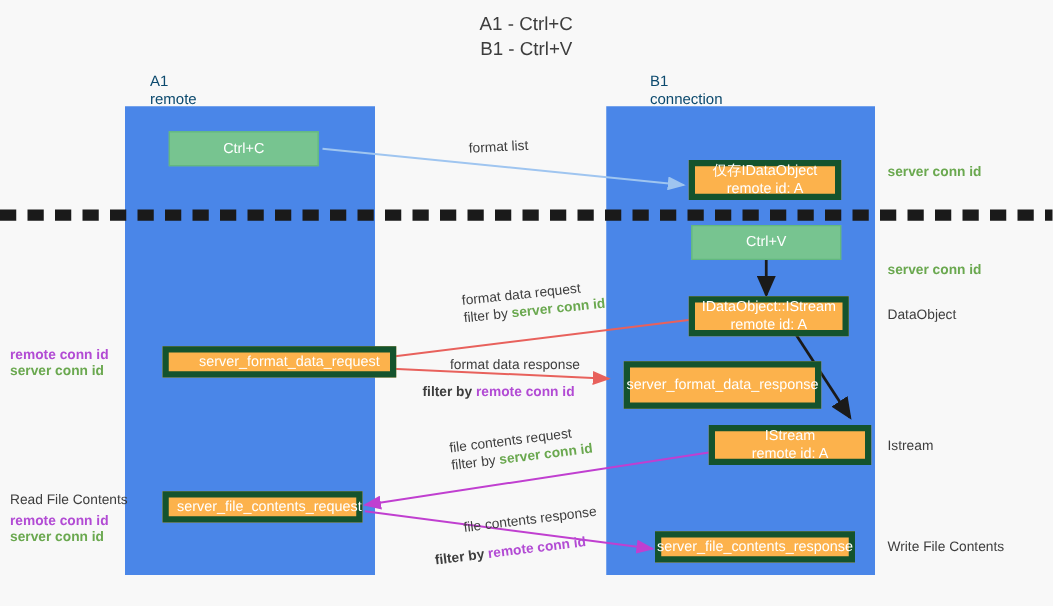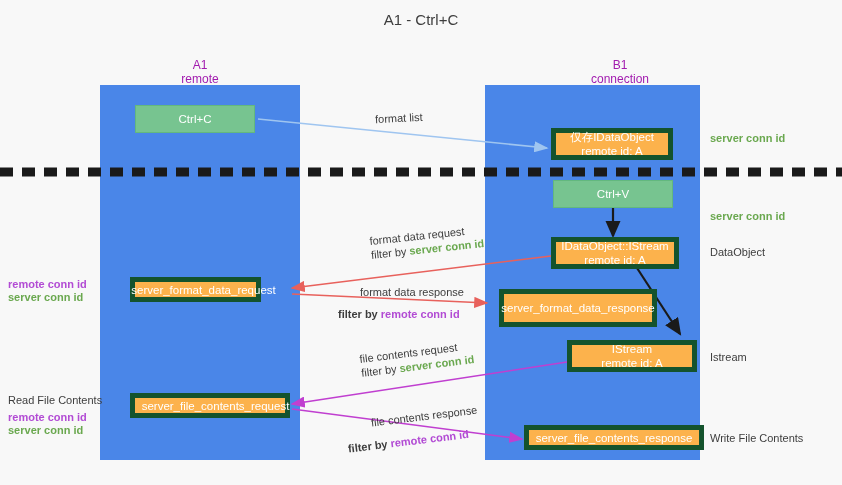--- a/index.html
+++ b/index.html
@@ -12,21 +12,21 @@
   }
   #stage{position:absolute;left:0;top:0;width:842px;height:485px;}
   .abs{position:absolute;}
   
   #title{
     left:0;top:10px;width:842px;text-align:center;
     font-size:15px;line-height:20px;color:#3d3d3d;
   }
   
   .col-head{
-    text-align:center;font-size:12px;line-height:14px;color:#a21caf;
+    font-size:12px;line-height:14px;color:#0c4a6e;
   }
   #head-a1{left:120px;top:58px;width:160px;}
   #head-b1{left:520px;top:58px;width:200px;}
   
   .lane{background:#4a86e8;}
   #lane-a1{left:100px;top:85px;width:200px;height:375px;}
   #lane-b1{left:485px;top:85px;width:215px;height:375px;}
   
   .box{
     box-sizing:border-box;
@@ -44,20 +44,21 @@
   .side-label{font-size:11px;line-height:14px;color:#3d3d3d;white-space:nowrap;}
   .conn-note{font-size:11px;line-height:13px;white-space:nowrap;font-weight:bold;}
 </style>
 </head>
 <body>
 
 <div id="stage">
 
   <div class="abs" id="title">
     <div>A1 - Ctrl+C</div>
+    <div>B1 - Ctrl+V</div>
   </div>
 
   <div class="abs col-head" id="head-a1">
     <div>A1</div>
     <div>remote</div>
   </div>
   <div class="abs col-head" id="head-b1">
     <div>B1</div>
     <div>connection</div>
   </div>
@@ -114,33 +115,33 @@
   <div class="abs box orange" id="n-getdata" style="left:551px;top:237px;width:128px;height:32px;flex-direction:column;">
     <span>IDataObject::IStream</span>
     <span>remote id: A</span>
   </div>
 
   <div class="abs box orange" id="n-istream" style="left:567px;top:340px;width:130px;height:32px;flex-direction:column;">
     <span>IStream</span>
     <span>remote id: A</span>
   </div>
 
-  <div class="abs box orange" id="n-sfdreq" style="left:130px;top:277px;width:131px;height:25px;padding-left:16px;">
+  <div class="abs box orange" id="n-sfdreq" style="left:130px;top:277px;width:187px;height:25px;padding-left:16px;">
     <span>server_format_data_request</span>
   </div>
 
   <div class="abs box orange" id="n-sfdres" style="left:475px;top:289px;width:158px;height:38px;margin-left:24px;">
     <span>server_format_data_response</span>
   </div>
 
   <div class="abs box orange" id="n-sfcreq" style="left:130px;top:393px;width:160px;height:25px;padding-left:11px;">
     <span>server_file_contents_request</span>
   </div>
 
-  <div class="abs box orange" id="n-sfcres" style="left:524px;top:425px;width:180px;height:25px;">
+  <div class="abs box orange" id="n-sfcres" style="left:524px;top:425px;width:160px;height:25px;">
     <span>server_file_contents_response</span>
   </div>
 
   <div class="abs edge-label" style="left:375px;top:111px;transform:rotate(-3deg);">
     <span>format list</span>
   </div>
 
   <div class="abs edge-label" style="left:370px;top:228px;transform:rotate(-6deg);">
     <div>format data request</div>
     <div>

